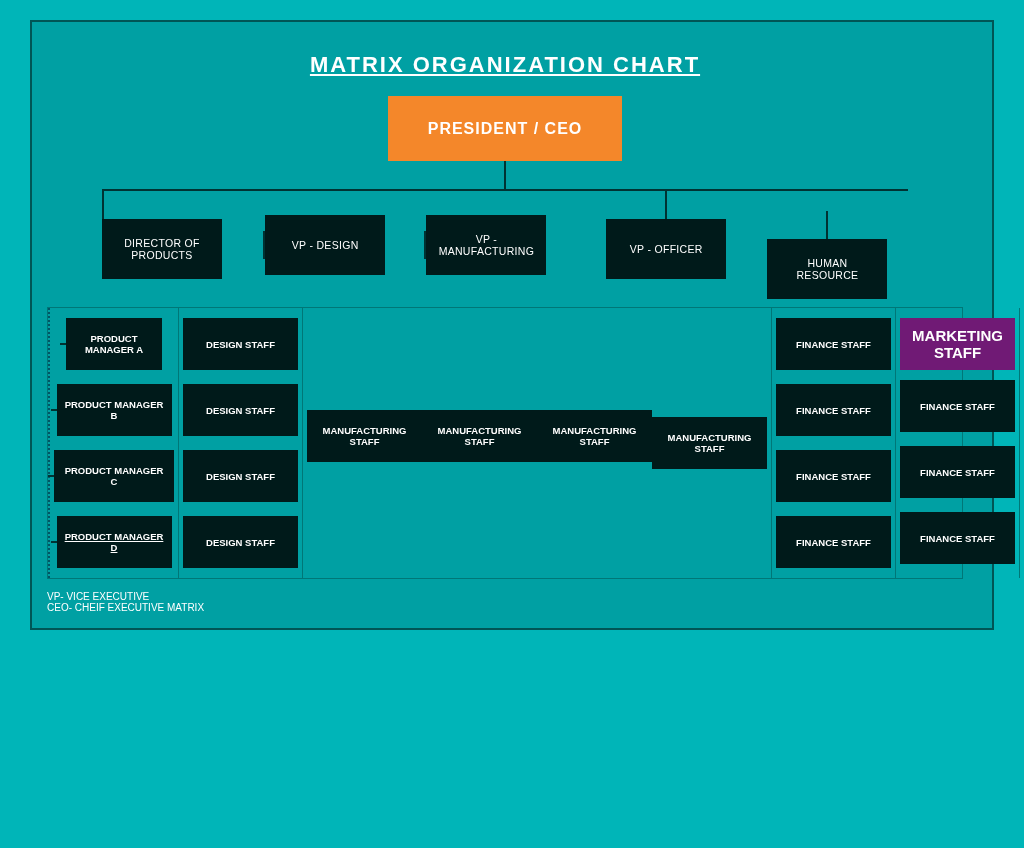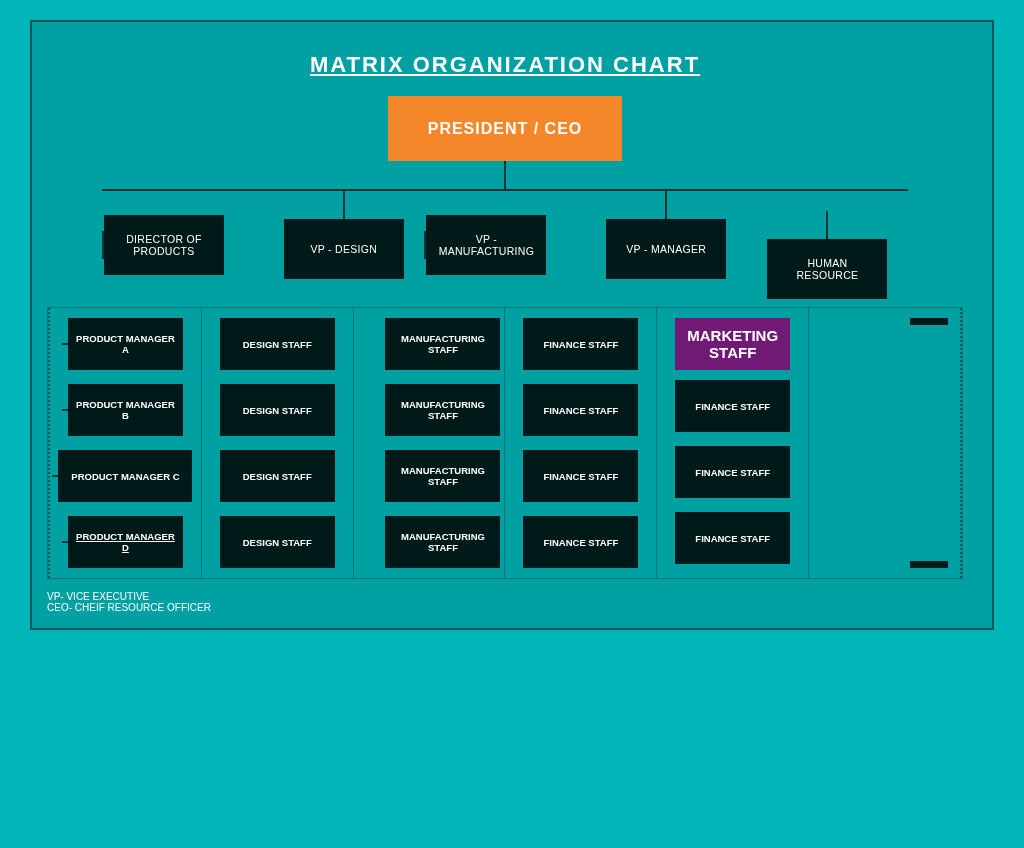--- a/index.html
+++ b/index.html
@@ -96,62 +96,62 @@
       <div style="width:2px;height:28px;background:#003333;"></div>
     </div>
 
     <div style="position:relative; width:88%; margin:0 auto;">
       <div style="position:absolute;top:0;left:50%;width:2px;height:0;background:#003333;"></div>
       <div style="height:2px;background:#003333;width:100%;"></div>
     </div>
 
     <div style="display:flex;width:88%;margin:0 auto 0 auto;">
 
+      <div style="flex:1;display:flex;flex-direction:column;align-items:flex-start;">
+        <div style="width:2px;height:28px;background:#003333;"></div>
+        <div class="vp-box-label">DIRECTOR OF PRODUCTS</div>
+      </div>
+
       <div style="flex:1;display:flex;flex-direction:row;align-items:center;">
         <div style="width:2px;height:28px;background:#003333;"></div>
-        <div class="vp-box-label">DIRECTOR OF PRODUCTS</div>
+        <div class="vp-box-label">VP - DESIGN</div>
+      </div>
+
+      <div style="flex:1;display:flex;flex-direction:row;align-items:center;">
+        <div style="width:2px;height:28px;background:#003333;"></div>
+        <div class="vp-box-label">VP - MANUFACTURING</div>
       </div>
 
       <div style="flex:1;display:flex;flex-direction:column;align-items:center;">
         <div style="width:2px;height:28px;background:#003333;"></div>
-        <div class="vp-box-label">VP - DESIGN</div>
-      </div>
-
-      <div style="flex:1;display:flex;flex-direction:row;align-items:center;">
-        <div style="width:2px;height:28px;background:#003333;"></div>
-        <div class="vp-box-label">VP - MANUFACTURING</div>
-      </div>
-
-      <div style="flex:1;display:flex;flex-direction:column;align-items:center;">
-        <div style="width:2px;height:28px;background:#003333;"></div>
-        <div class="vp-box-label">VP - MANAGER</div>
+        <div class="vp-box-label">VP - OFFICER</div>
       </div>
 
 
       <div style="flex:1;display:flex;flex-direction:column;align-items:center;margin-top:20px;">
         <div style="width:2px;height:28px;background:#003333;"></div>
         <div class="vp-box-label">HUMAN RESOURCE</div>
       </div>
     </div>
 
     <div style="display:flex;width:100%;margin-top:8px;border:1.5px solid #007777;">
 
       <div style="flex:1;border-right:1.5px solid #007777;display:flex;flex-direction:column;align-items:center;padding:10px 4px;border-left:2px dotted #005566;">
 
+        <div style="position:relative;background:#001a1a;color:white;font-size:9.5px;font-weight:bold;text-align:center;padding:9px 6px;width:96px;min-height:52px;display:flex;align-items:center;justify-content:center;margin-bottom:14px;">
+          <div style="position:absolute;left:-6px;top:50%;transform:translateY(-50%);width:6px;height:2px;background:#003333;"></div>
+          <span>PRODUCT MANAGER A</span>
+        </div>
+
         <div style="position:relative;background:#001a1a;color:white;font-size:9.5px;font-weight:bold;text-align:center;padding:9px 6px;width:115px;min-height:52px;display:flex;align-items:center;justify-content:center;margin-bottom:14px;">
           <div style="position:absolute;left:-6px;top:50%;transform:translateY(-50%);width:6px;height:2px;background:#003333;"></div>
-          <span>PRODUCT MANAGER A</span>
-        </div>
-
-        <div style="position:relative;background:#001a1a;color:white;font-size:9.5px;font-weight:bold;text-align:center;padding:9px 6px;width:115px;min-height:52px;display:flex;align-items:center;justify-content:center;margin-bottom:14px;">
-          <div style="position:absolute;left:-6px;top:50%;transform:translateY(-50%);width:6px;height:2px;background:#003333;"></div>
           <span>PRODUCT MANAGER B</span>
         </div>
 
-        <div style="position:relative;background:#001a1a;color:white;font-size:9.5px;font-weight:bold;text-align:center;padding:9px 6px;width:134px;min-height:52px;display:flex;align-items:center;justify-content:center;margin-bottom:14px;">
+        <div style="position:relative;background:#001a1a;color:white;font-size:9.5px;font-weight:bold;text-align:center;padding:9px 6px;width:120px;min-height:52px;display:flex;align-items:center;justify-content:center;margin-bottom:14px;">
           <div style="position:absolute;left:-6px;top:50%;transform:translateY(-50%);width:6px;height:2px;background:#003333;"></div>
           <span>PRODUCT MANAGER C</span>
         </div>
 
         <div style="position:relative;background:#001a1a;color:white;font-size:9.5px;font-weight:bold;text-align:center;padding:9px 6px;width:115px;min-height:52px;display:flex;align-items:center;justify-content:center;text-decoration:underline;">
           <div style="position:absolute;left:-6px;top:50%;transform:translateY(-50%);width:6px;height:2px;background:#003333;"></div>
           <span>PRODUCT MANAGER D</span>
         </div>
       </div>
 
@@ -163,21 +163,21 @@
           <span>DESIGN STAFF</span>
         </div>
         <div style="background:#001a1a;color:white;font-size:9.5px;font-weight:bold;text-align:center;padding:9px 6px;width:115px;min-height:52px;display:flex;align-items:center;justify-content:center;margin-bottom:14px;">
           <span>DESIGN STAFF</span>
         </div>
         <div style="background:#001a1a;color:white;font-size:9.5px;font-weight:bold;text-align:center;padding:9px 6px;width:115px;min-height:52px;display:flex;align-items:center;justify-content:center;">
           <span>DESIGN STAFF</span>
         </div>
       </div>
 
-      <div style="flex:1;border-right:1.5px solid #007777;display:flex;flex-direction:column;align-items:flex-end;padding:10px 4px;">
+      <div style="flex:1;border-right:1.5px solid #007777;display:flex;flex-direction:row;align-items:center;padding:10px 4px;">
         <div style="background:#001a1a;color:white;font-size:9.5px;font-weight:bold;text-align:center;padding:9px 6px;width:115px;min-height:52px;display:flex;align-items:center;justify-content:center;margin-bottom:14px;">
           <span>MANUFACTURING STAFF</span>
         </div>
         <div style="background:#001a1a;color:white;font-size:9.5px;font-weight:bold;text-align:center;padding:9px 6px;width:115px;min-height:52px;display:flex;align-items:center;justify-content:center;margin-bottom:14px;">
           <span>MANUFACTURING STAFF</span>
         </div>
         <div style="background:#001a1a;color:white;font-size:9.5px;font-weight:bold;text-align:center;padding:9px 6px;width:115px;min-height:52px;display:flex;align-items:center;justify-content:center;margin-bottom:14px;">
           <span>MANUFACTURING STAFF</span>
         </div>
         <div style="background:#001a1a;color:white;font-size:9.5px;font-weight:bold;text-align:center;padding:9px 6px;width:115px;min-height:52px;display:flex;align-items:center;justify-content:center;">
@@ -219,17 +219,17 @@
 
         <div style="width:38px;height:7px;background:#001a1a;margin-bottom:12px;align-self:flex-end;margin-right:8px;"></div>
         <div style="flex:1;"></div>
 
         <div style="width:38px;height:7px;background:#001a1a;margin-top:12px;align-self:flex-end;margin-right:8px;"></div>
       </div>
     </div>
 
     <div class="legend">
       <div>VP- VICE EXECUTIVE</div>
-      <div>CEO- CHEIF RESOURCE OFFICER</div>
+      <div>CEO- CHEIF EXECUTIVE MATRIX</div>
     </div>
 
   </div>
 </div>
 
 </body></html>

